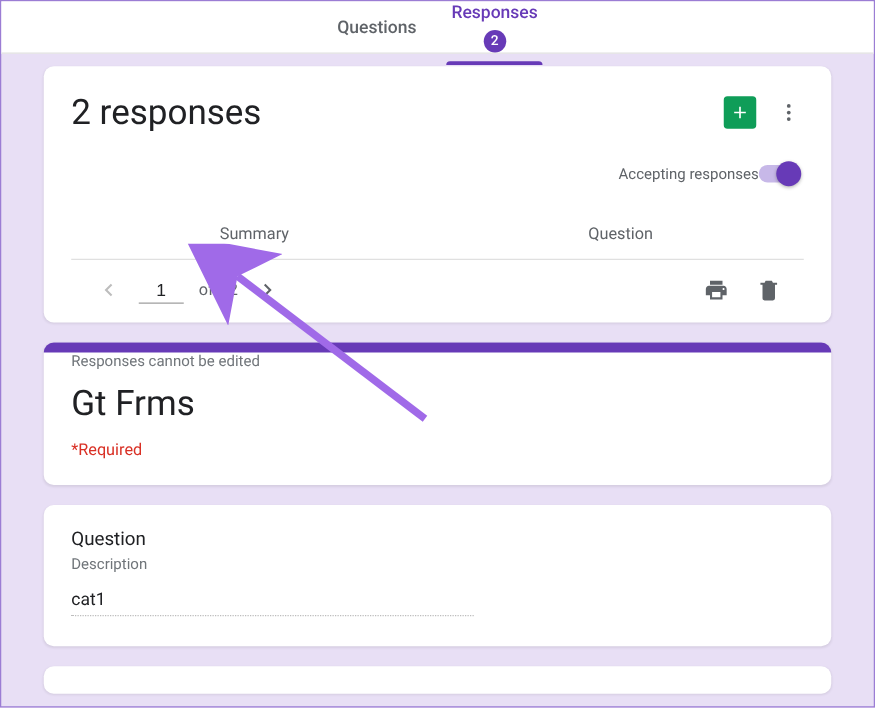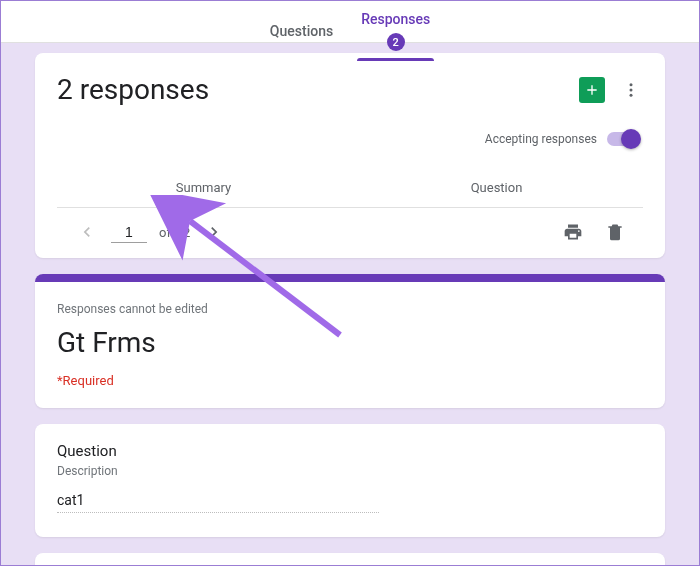--- a/index.html
+++ b/index.html
@@ -1,47 +1,47 @@
 <!DOCTYPE html>
 <html><head>
   <meta charset="utf-8">
   <style>
     * { box-sizing: border-box; margin: 0; padding: 0; }
     body { width: 700px; height: 566px; background: #e8dff5; font-family: 'Google Sans', Roboto, Arial, sans-serif; color: #202124; overflow: hidden; border: 1px solid #9b7dd4; }
-    .top-bar { background: #fff; height: 42px; display: flex; justify-content: center; align-items: flex-start; border-bottom: 1px solid #e0e0e0; }
+    .top-bar { background: #fff; height: 42px; display: flex; justify-content: center; align-items: center; border-bottom: 1px solid #e0e0e0; }
     .top-tabs { display: flex; gap: 20px; align-items: center; }
     .top-tab { font-size: 14px; font-weight: 500; color: #5f6368; padding: 10px 4px 10px 4px; cursor: pointer; display: flex; align-items: center; gap: 6px; }
     .top-tab.active { color: #673ab7; position: relative; flex-direction: column; }
     .top-tab.active::after { content:''; position:absolute; bottom:0; left:0; right:0; height:3px; background:#673ab7; border-radius:3px 3px 0 0; }
     .badge { background:#673ab7; color:#fff; border-radius:50%; width:18px; height:18px; display:inline-flex; align-items:center; justify-content:center; font-size:11px; font-weight:500; }
     .stage { padding: 10px 34px 0 34px; }
     .card { background:#ffffff; border-radius:8px; box-shadow: 0 1px 2px rgba(0,0,0,.08); margin-bottom:16px; }
     .hdr-card { padding:20px 22px 0 22px; }
     .hdr-row { display:flex; justify-content:space-between; align-items:center; }
     .h-title { font-size:28px; font-weight:400; color:#202124; }
     .hdr-actions { display:flex; align-items:center; gap:14px; }
     .sheets-btn { width:26px; height:26px; background:#0f9d58; border-radius:3px; display:flex; align-items:center; justify-content:center; cursor:pointer; }
     .sheets-btn svg { fill:#fff; }
     .kebab { width:24px; height:24px; display:flex; align-items:center; justify-content:center; cursor:pointer; color:#5f6368; }
-    .accepting { display:flex; justify-content:flex-end; align-items:center; gap:10px; margin-top:26px; font-size:12px; color:#5f6368; padding-right:4px; }
+    .accepting { display:flex; justify-content:flex-end; align-items:center; gap:0; margin-top:26px; font-size:12px; color:#5f6368; padding-right:4px; }
     .toggle { width:32px; height:14px; background:#c7b8e8; border-radius:10px; position:relative; cursor:pointer; }
     .toggle::after { content:''; position:absolute; right:-2px; top:-3px; width:20px; height:20px; background:#673ab7; border-radius:50%; box-shadow:0 1px 3px rgba(0,0,0,.3); }
     .subtabs { display:flex; margin-top:22px; border-bottom:1px solid #e0e0e0;justify-content:center; }
     .subtab { flex:1; text-align:center; font-size:13px; color:#5f6368; padding:12px 0; cursor:pointer; }
     .subtab.active { color:#673ab7; font-weight:500; position:relative; }
     .subtab.active::after { content:''; position:absolute; bottom:0; left:50%; transform:translateX(-50%); width:70px; height:3px; background:#673ab7; border-radius:3px 3px 0 0; }
     .pager-row { display:flex; justify-content:space-between; align-items:center; padding:12px 18px 14px 18px; }
     .pager { display:flex; align-items:center; gap:12px; color:#5f6368; }
     .chev { width:24px; height:24px; display:flex; align-items:center; justify-content:center; cursor:pointer; color:#bdbdbd; }
     .chev.enabled { color:#5f6368; }
     .page-input { width:36px; text-align:center; border:none; border-bottom:1px solid #9e9e9e; font-size:14px; color:#202124; padding:2px 0; }
     .of-text { font-size:13px; color:#5f6368; }
     .pager-actions { display:flex; gap:22px; color:#5f6368; }
     .icon-btn { cursor:pointer; display:flex; align-items:center; justify-content:center; }
-    .form-card { position:relative; padding:26px 22px 20px 22px; }
+    .form-card { position:relative; padding:6px 22px 20px 22px; }
     .form-card::before { content:''; position:absolute; top:0; left:0; right:0; height:8px; background:#673ab7; border-radius:8px 8px 0 0; }
     .noedit { font-size:12px; color:#70757a; margin-top:2px; }
     .form-title { font-size:28px; font-weight:400; margin-top:10px; }
     .required { color:#d93025; font-size:13px; margin-top:14px; }
     .q-card { padding:18px 22px 24px 22px; }
     .q-title { font-size:15px; color:#202124; }
     .q-desc { font-size:12px; color:#70757a; margin-top:4px; }
     .answer { margin-top:14px; font-size:14px; color:#202124; border-bottom:1px dotted #bdbdbd; padding-bottom:4px; width:55%; }
     .fav-card { padding:18px 22px 4px 22px; }
     .arrow-overlay { position:absolute; pointer-events:none; }

